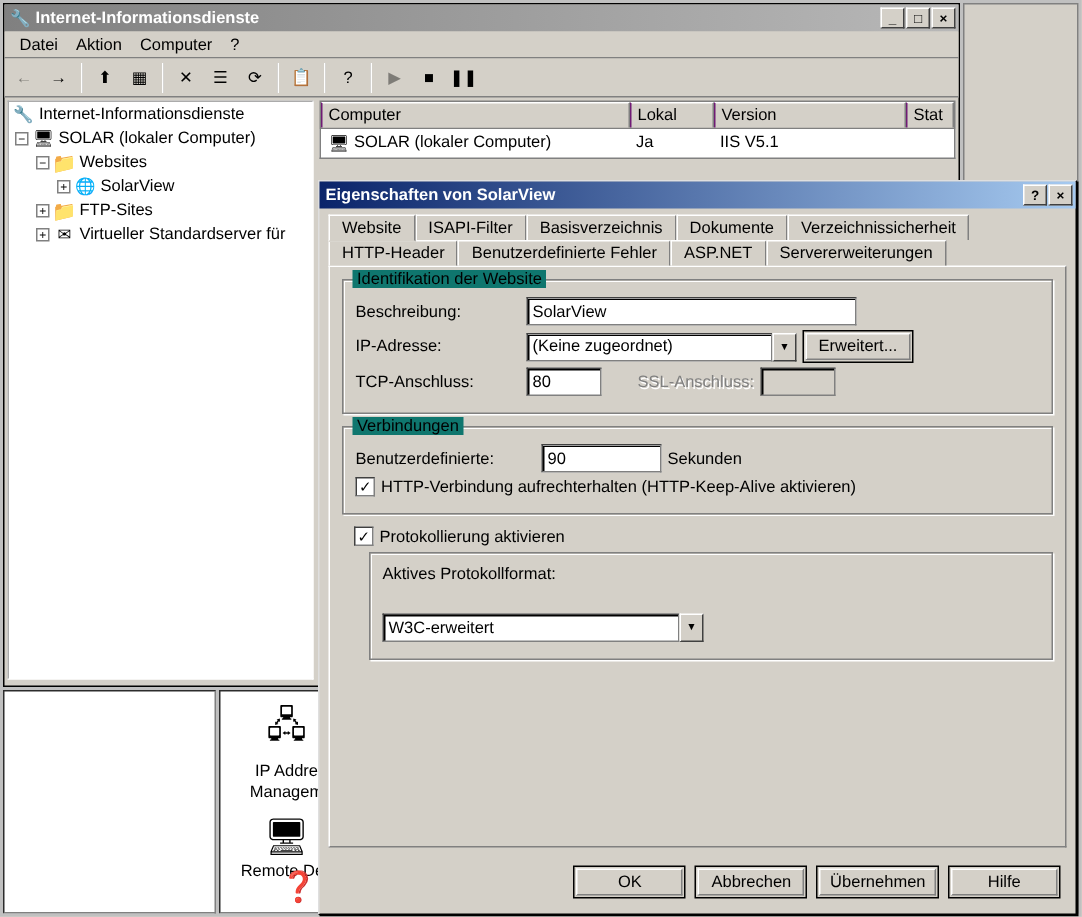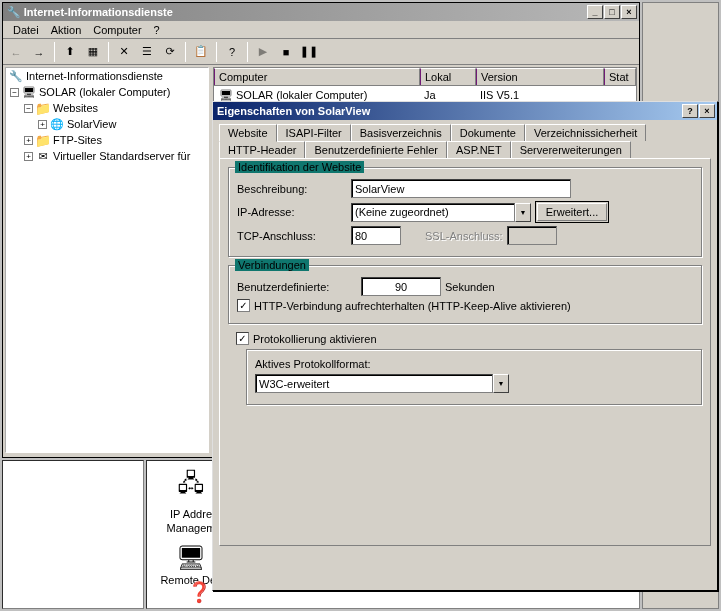--- a/index.html
+++ b/index.html
@@ -158,21 +158,21 @@
   <div style="display:flex; gap:24px; margin-top:10px;">
     <div class="icon-item">
       <div style="font-size:24px">🖥</div>
       <div>Remote Des</div>
     </div>
   </div>
   <div style="position:absolute; left:40px; bottom:4px; font-size:20px; color:#f0c000;">❓</div>
 </div>
 <div style="position:absolute; left:2px; top:460px; width:142px; height:149px; background:#fff; border:1px inset #808080;"></div>
 
-<div class="dialog" style="left:212px; top:101px; width:506px; height:490px;">
+<div class="dialog" style="left:212px; top:120px; width:506px; height:490px;">
   <div class="titlebar">
     <div class="title">Eigenschaften von SolarView</div>
     <div class="titlebar-buttons">
       <div class="titlebar-btn">?</div>
       <div class="titlebar-btn">×</div>
     </div>
   </div>
 
   <div class="tab-strip">
     <div class="tab-row">
@@ -210,37 +210,43 @@
         <input class="text-input" style="width: 50px;" value="80">
         <div class="disabled-text" style="margin-left:20px">SSL-Anschluss:</div>
         <input class="text-input" style="width: 50px; background: rgb(212, 208, 200);" disabled="">
       </div>
     </div>
 
     <div class="groupbox">
       <div class="groupbox-title">Verbindungen</div>
       <div class="form-row">
         <div style="width:120px">Benutzerdefinierte:</div>
-        <input class="text-input" style="width: 80px; text-align: center;" value="90">
+        <input class="text-input" style="width: 80px; text-align: left;" value="90">
         <div>Sekunden</div>
       </div>
       <div class="form-row">
         <div class="checkbox">✓</div>
         <div>HTTP-Verbindung aufrechterhalten (HTTP-Keep-Alive aktivieren)</div>
       </div>
     </div>
 
     <div class="form-row" style="margin-left:8px">
       <div class="checkbox">✓</div>
       <div>Protokollierung aktivieren</div>
     </div>
     <div class="groupbox" style="margin-left:18px; margin-top:4px;">
-      <div style="margin-bottom:4px">Aktives Protokollformat:</div>
-      <div class="form-row">
-        <div class="combo" style="width:254px">
+      <div style="margin-bottom:20px">Aktives Protokollformat:</div>
+      <div class="form-row">
+        <div class="combo" style="width:214px">
           <input class="text-input" style="width: 238px;" value="W3C-erweitert">
           <div class="combo-btn">▼</div>
         </div>
       </div>
     </div>
   </div>
 
+  <div class="dialog-buttons">
+    <button class="btn"><span>OK</span></button>
+    <button class="btn"><span>Abbrechen</span></button>
+    <button class="btn"><span>Übernehmen</span></button>
+    <button class="btn"><span>Hilfe</span></button>
+  </div>
 </div>
 
 </body></html>

